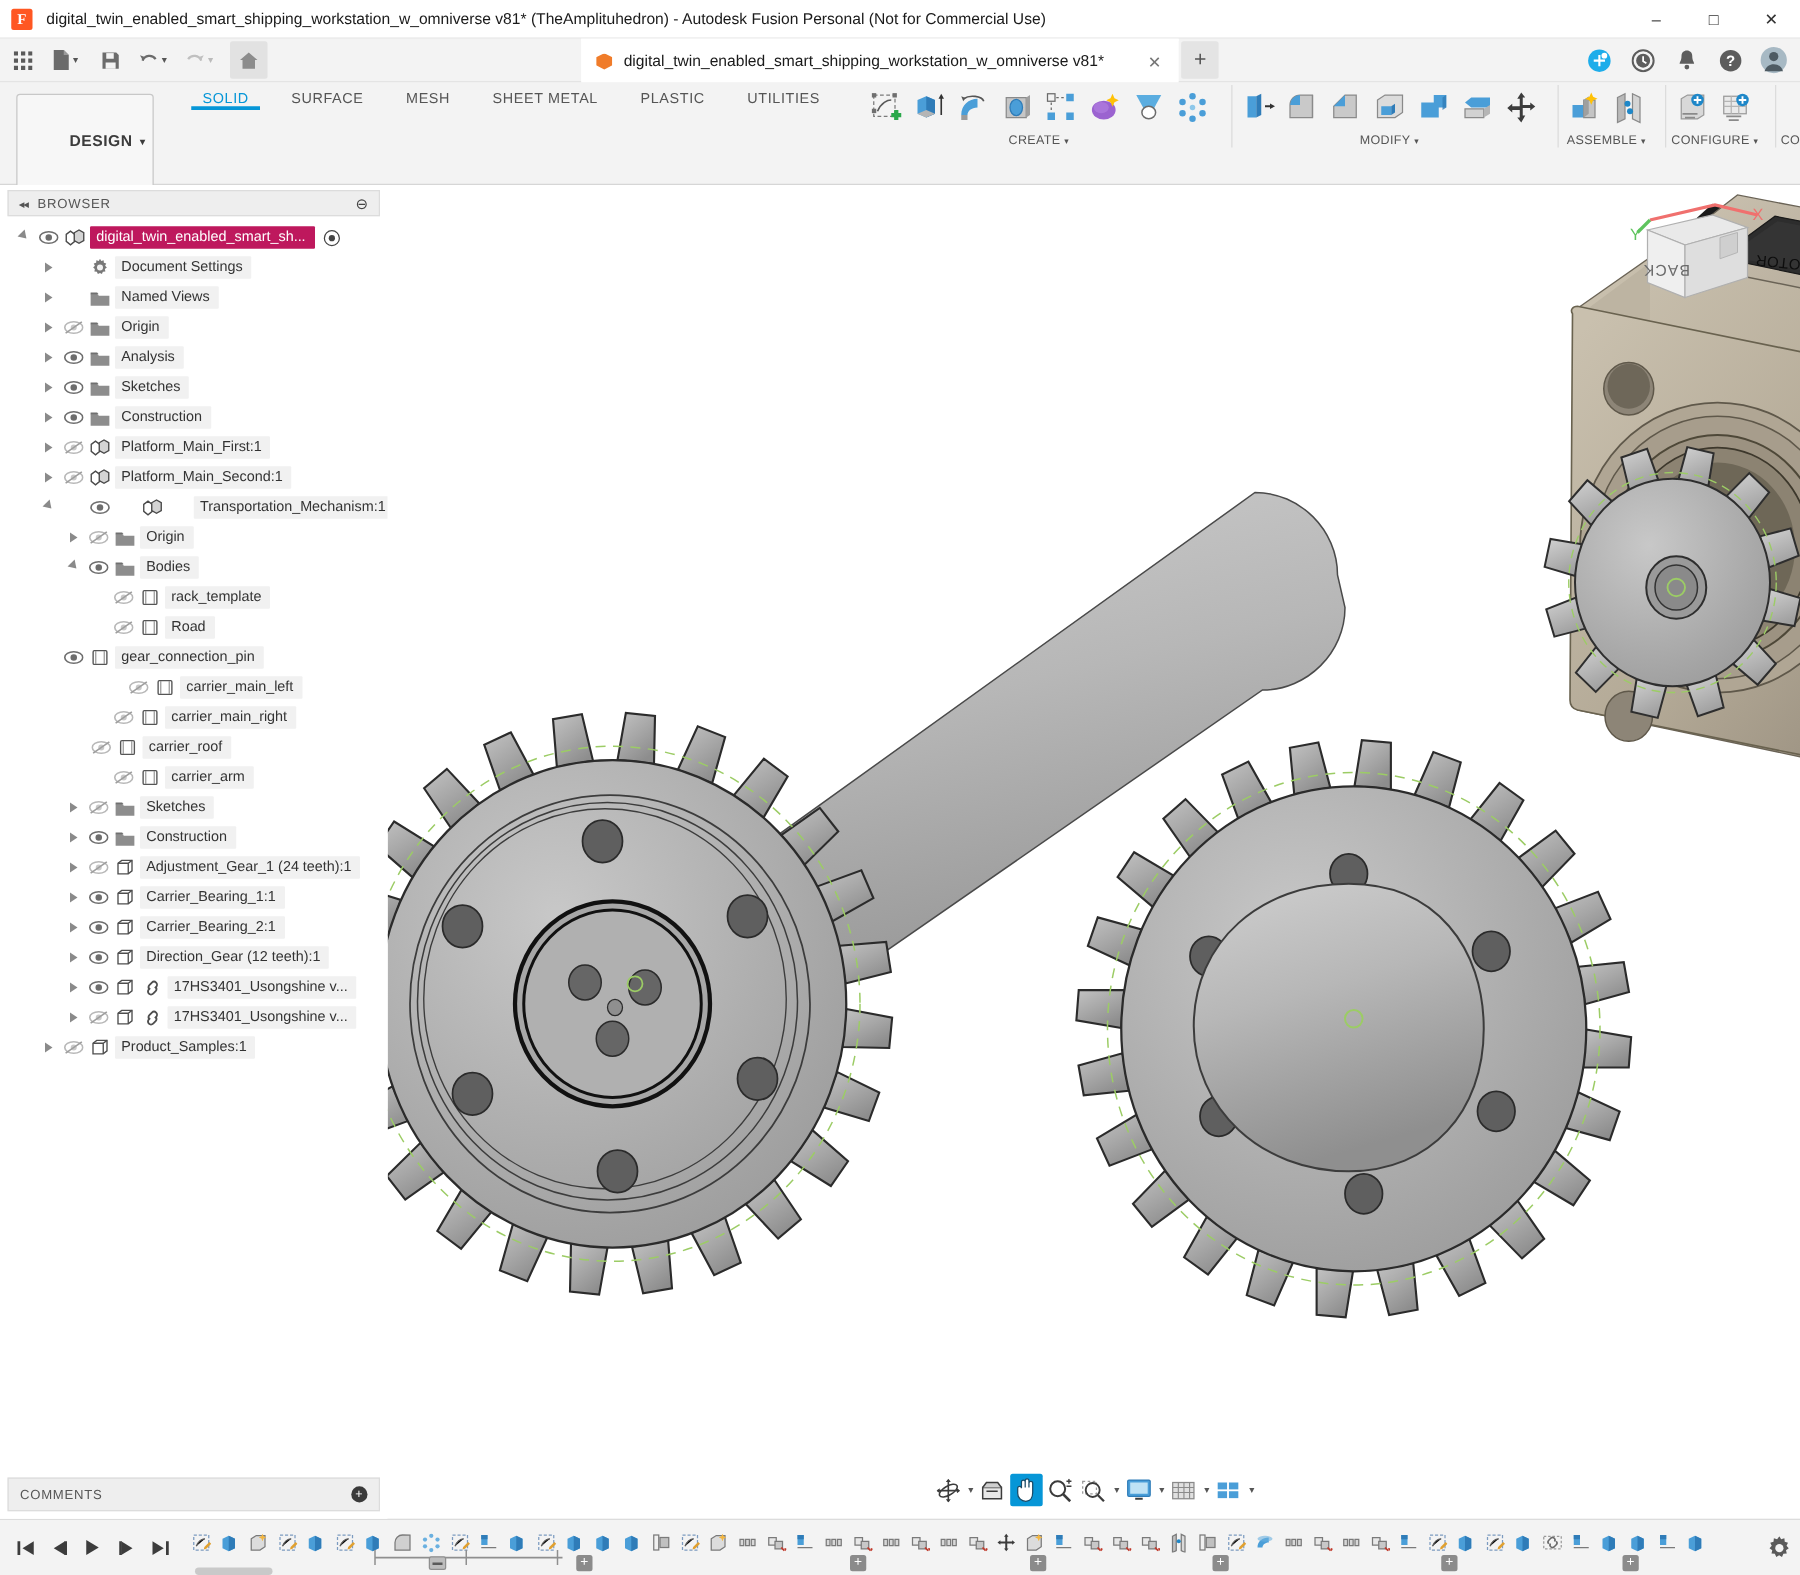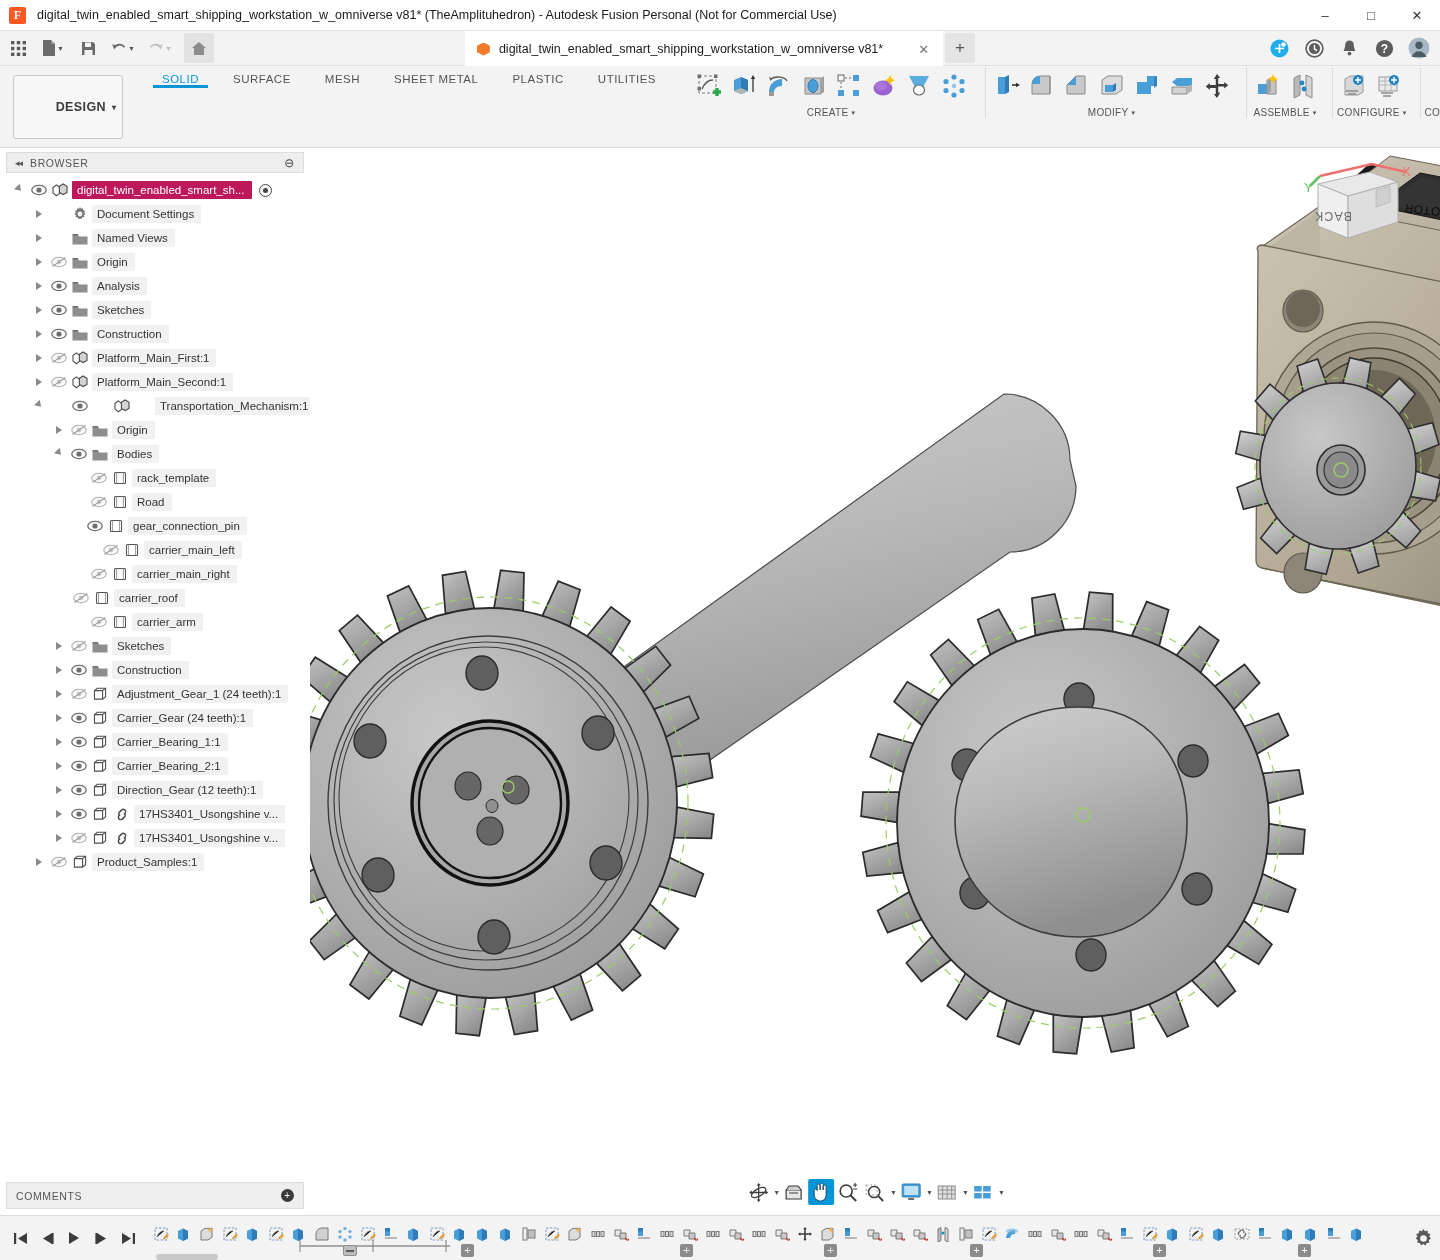--- a/index.html
+++ b/index.html
@@ -57,21 +57,21 @@
   .tab-close { font-size:13px; color:#777; margin-left:26px; }
   .newtab-btn {
     width:30px;height:30px;display:flex;align-items:center;justify-content:center;
     background:#e4e4e4;font-size:17px;color:#555;margin-left:2px;border-radius:2px;
   }
   .qab-right { position:absolute; right:6px; display:flex; align-items:center; gap:2px; }
 
   
   .ribbon { height:82px; min-height:82px; background:#f3f3f3; display:flex; position:relative; border-bottom:1px solid #d6d6d6;}
   .design-box {
-    width:110px;height:64px;margin:9px 0 0 13px;border:1px solid #c8c8c8;border-radius:3px;
+    width:110px;height:76px;margin:9px 0 0 13px;border:1px solid #c8c8c8;border-radius:3px;
     background:#f7f7f7;display:flex;align-items:center;justify-content:center;gap:6px;
     font-size:12.5px;font-weight:bold;color:#3c3c3c;letter-spacing:.4px;flex:0 0 auto;padding-left:36px;
   }
   .ribbon-main { flex:1; display:flex; min-width:0; }
   .ribbon-tabs { height:22px; display:flex; align-items:flex-end; padding-left:22px; gap:0; }
   .rtab {
     font-size:11.5px; color:#555; padding:0 17px 3px 17px; position:relative; letter-spacing:.5px;
     white-space:nowrap;
   }
   .rtab.active { color:#0696d7; }
@@ -822,21 +822,21 @@
             </span>
             <span class="icoholder">
               <svg width="14" height="14" viewBox="0 0 14 14">
                 <rect x="1.5" y="1.5" width="11" height="11" rx="1" fill="#fff" stroke="#555" stroke-width="1.1"></rect>
                 <path d="M3.6 1.8v10.4" stroke="#9a9a9a"></path>
                 <path d="M10.4 1.8v10.4" stroke="#9a9a9a"></path>
               </svg>
             </span>
             <span class="lbl">Road</span>
           </div>
-          <div class="trow" style="padding-left: 66px;">
+          <div class="trow" style="padding-left: 30px;">
             <span class="tw"></span>
             <span class="eye">
               <svg width="16" height="12" viewBox="0 0 16 12">
                 <ellipse cx="8" cy="6" rx="7.2" ry="4.6" fill="none" stroke="#6e6e6e" stroke-width="1.3"></ellipse>
                 <circle cx="8" cy="6" r="2.6" fill="#6e6e6e"></circle>
               </svg>
             </span>
             <span class="icoholder">
               <svg width="14" height="14" viewBox="0 0 14 14">
                 <rect x="1.5" y="1.5" width="11" height="11" rx="1" fill="#fff" stroke="#555" stroke-width="1.1"></rect>
@@ -966,38 +966,20 @@
                 <path d="M1.5 10.5L14.5 1.5" stroke="#9e9e9e" stroke-width="1.3"></path>
               </svg>
             </span>
             <span class="icoholder">
               <svg width="15" height="14" viewBox="0 0 15 14">
                 <path d="M1.4 3.6L4.4 1.3h8.2v8.4l-3 2.4H1.4z" fill="#fff" stroke="#4f4f4f" stroke-width="1.1"></path>
                 <path d="M1.4 3.6h8.2v8.5M9.6 3.6l3-2.3" stroke="#4f4f4f" stroke-width="1.1" fill="none"></path>
               </svg>
             </span>
             <span class="lbl">Adjustment_Gear_1 (24 teeth):1</span>
-          </div>
-          <div class="trow" style="padding-left: 50px;">
-            <span class="tw">
-              <span class="arrow-r"></span>
-            </span>
-            <span class="eye">
-              <svg width="16" height="12" viewBox="0 0 16 12">
-                <ellipse cx="8" cy="6" rx="7.2" ry="4.6" fill="none" stroke="#6e6e6e" stroke-width="1.3"></ellipse>
-                <circle cx="8" cy="6" r="2.6" fill="#6e6e6e"></circle>
-              </svg>
-            </span>
-            <span class="icoholder">
-              <svg width="15" height="14" viewBox="0 0 15 14">
-                <path d="M1.4 3.6L4.4 1.3h8.2v8.4l-3 2.4H1.4z" fill="#fff" stroke="#4f4f4f" stroke-width="1.1"></path>
-                <path d="M1.4 3.6h8.2v8.5M9.6 3.6l3-2.3" stroke="#4f4f4f" stroke-width="1.1" fill="none"></path>
-              </svg>
-            </span>
-            <span class="lbl">Carrier_Gear (24 teeth):1</span>
           </div>
           <div class="trow" style="padding-left: 50px;">
             <span class="tw">
               <span class="arrow-r"></span>
             </span>
             <span class="eye">
               <svg width="16" height="12" viewBox="0 0 16 12">
                 <ellipse cx="8" cy="6" rx="7.2" ry="4.6" fill="none" stroke="#6e6e6e" stroke-width="1.3"></ellipse>
                 <circle cx="8" cy="6" r="2.6" fill="#6e6e6e"></circle>
               </svg>

